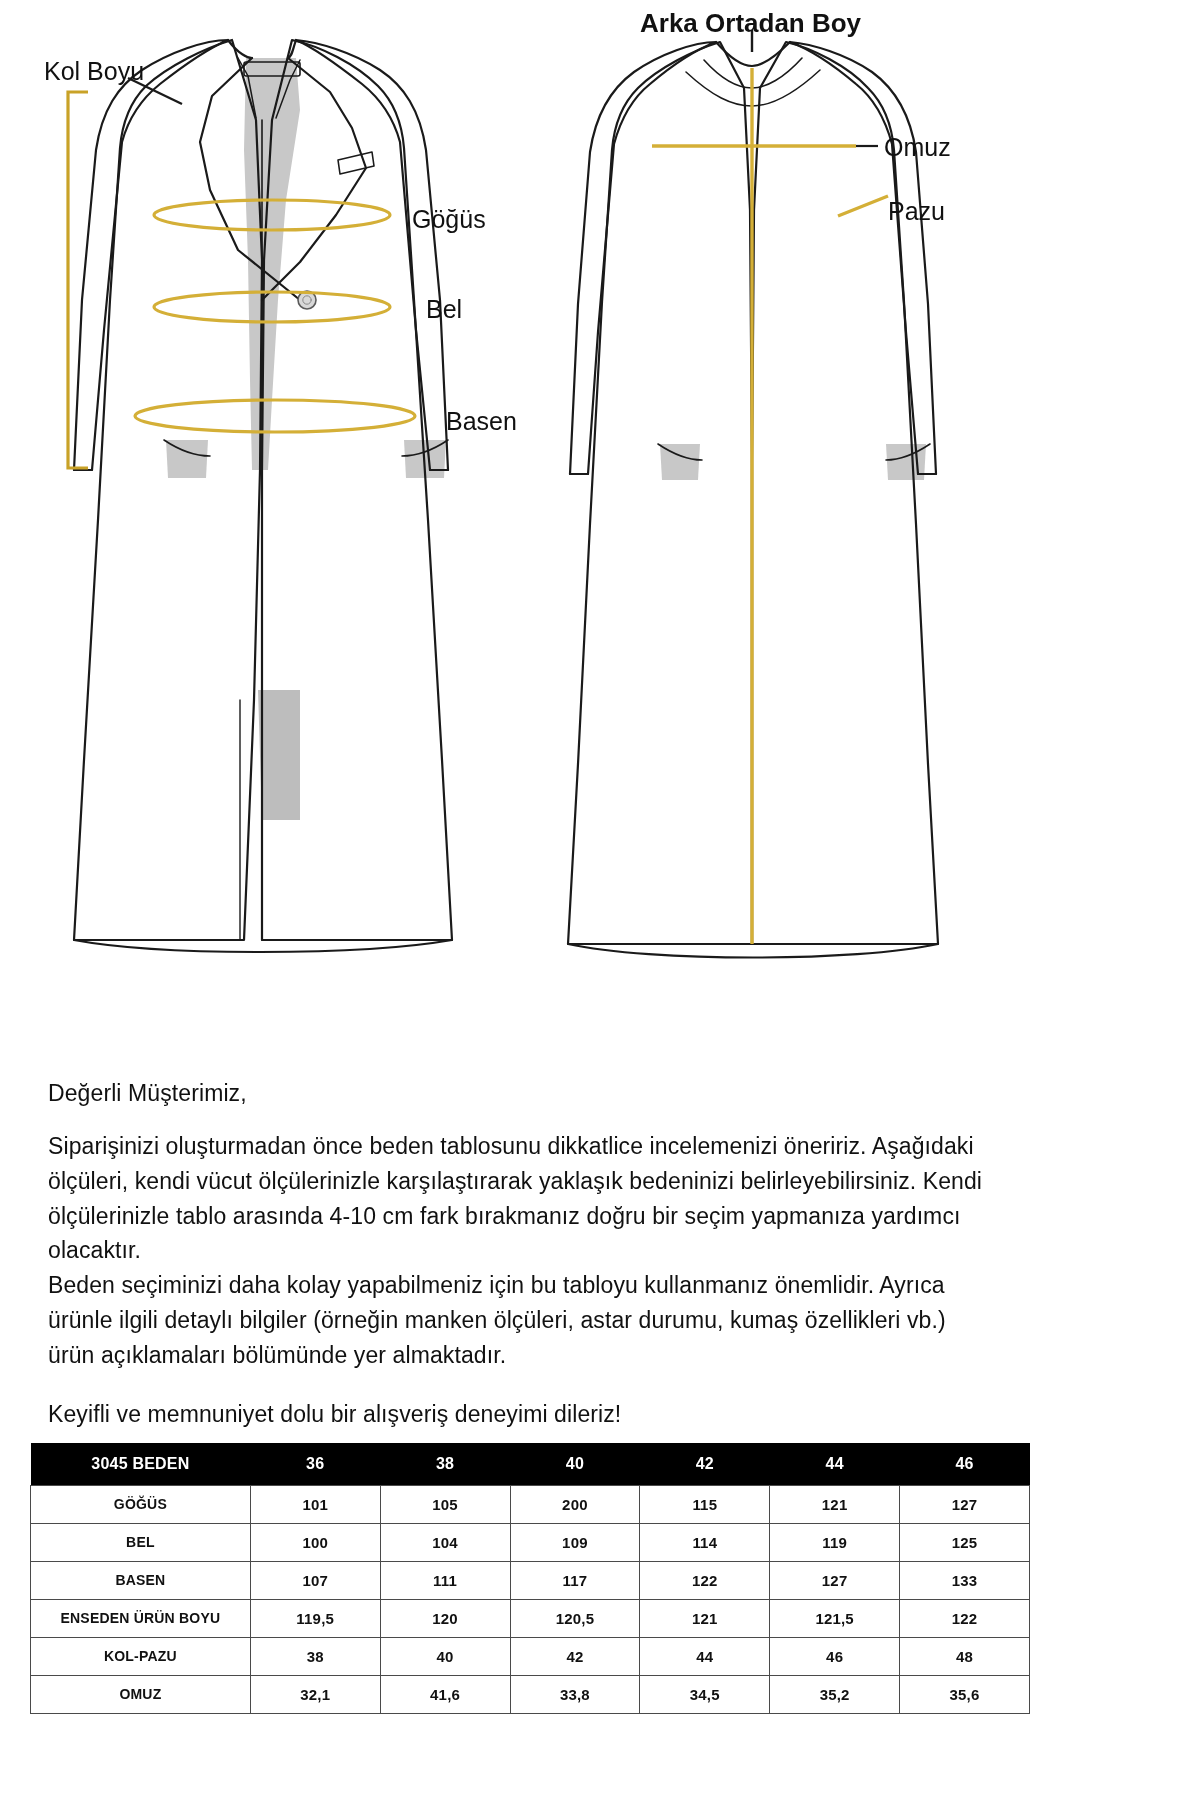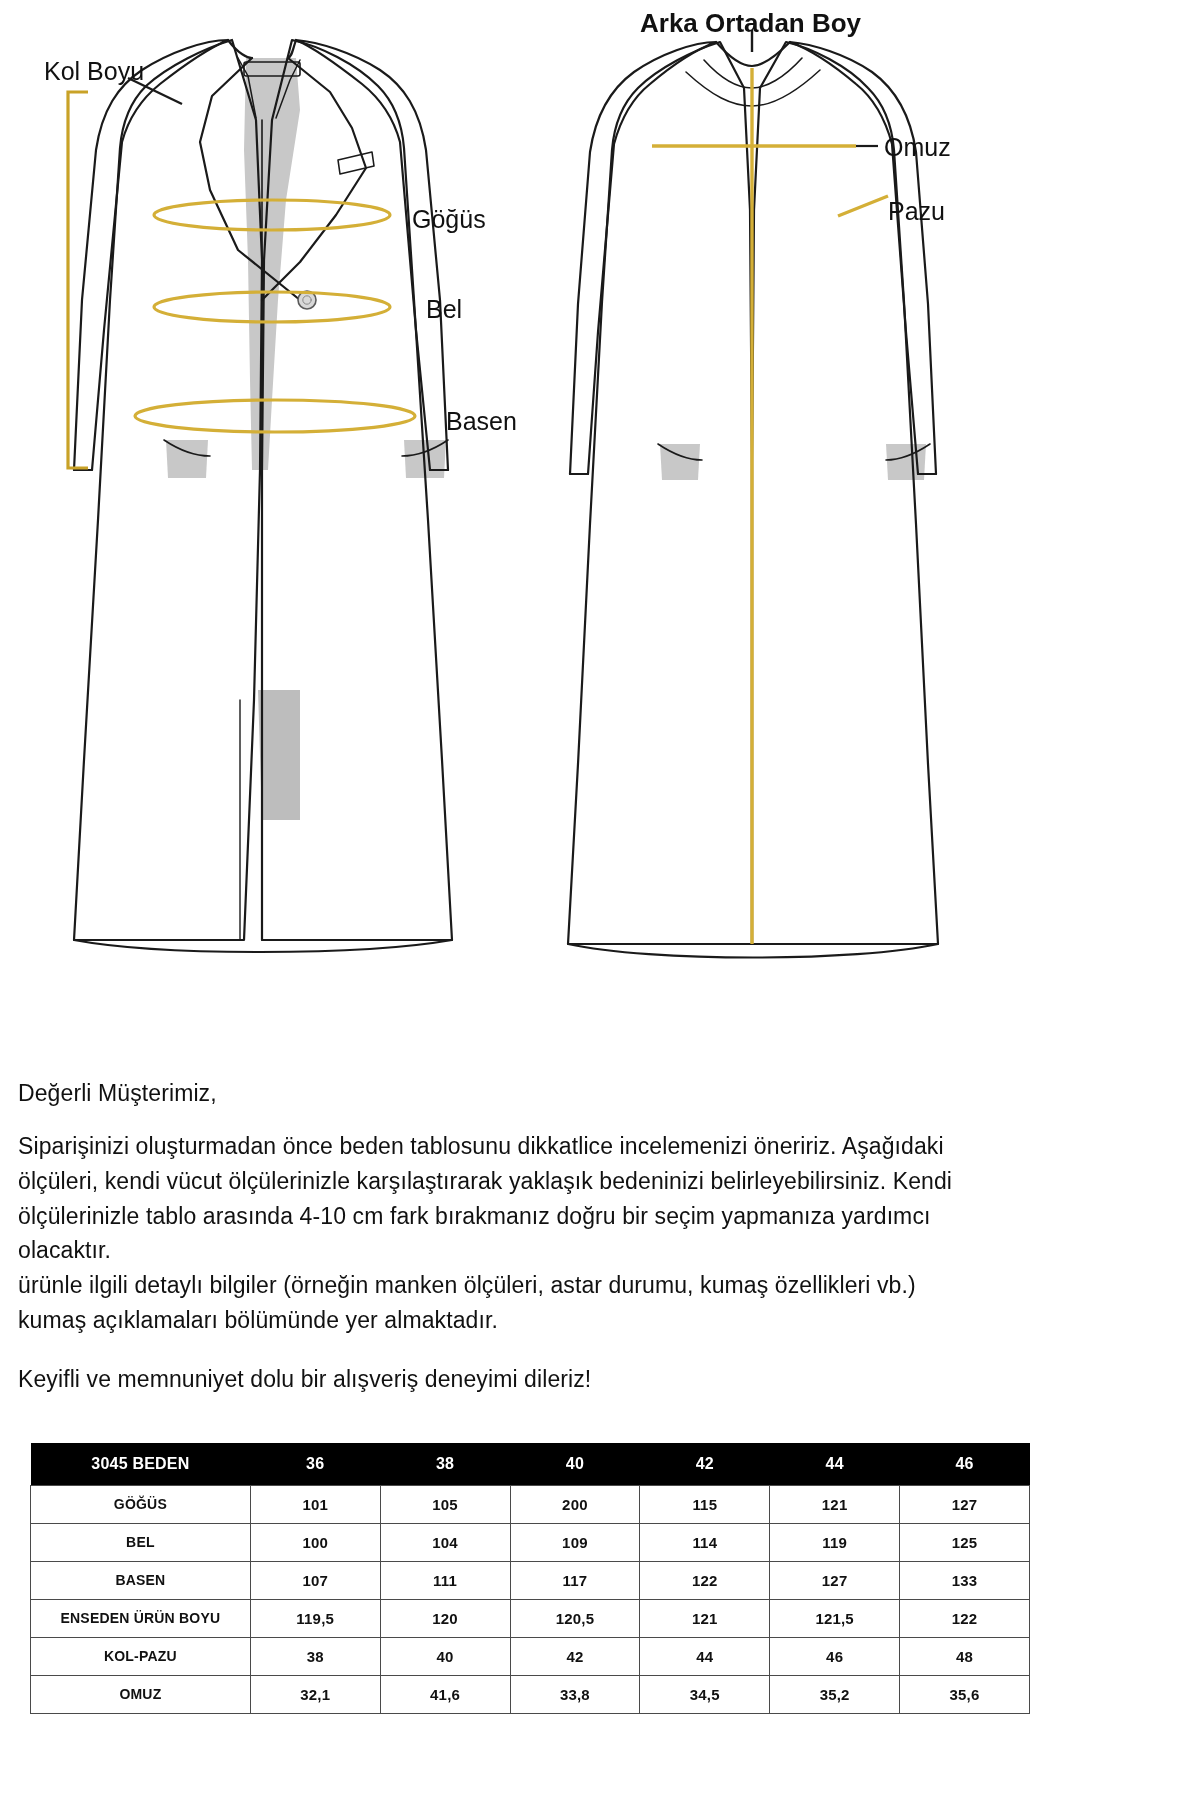--- a/index.html
+++ b/index.html
@@ -33,21 +33,21 @@
     font-weight: 500;
   }
   .diagram-label-top {
     font-size: 26px;
     font-weight: 700;
   }
 
   
   #text-block {
     position: absolute;
-    left: 18px;
+    left: 48px;
     top: 1078px;
     width: 1000px;
   }
   .salutation {
     font-size: 23px;
     line-height: 1.35;
     margin: 0 0 22px 0;
     letter-spacing: .1px;
   }
   .para {
@@ -274,22 +274,23 @@
 </div>
 
 <div id="text-block">
   <p class="salutation">Değerli Müşterimiz,</p>
 
   <p class="para">Siparişinizi oluşturmadan önce beden tablosunu dikkatlice incelemenizi öneririz. Aşağıdaki</p>
   <p class="para">ölçüleri, kendi vücut ölçülerinizle karşılaştırarak yaklaşık bedeninizi belirleyebilirsiniz. Kendi</p>
   <p class="para">ölçülerinizle tablo arasında 4-10 cm fark bırakmanız doğru bir seçim yapmanıza yardımcı</p>
   <p class="para">olacaktır.</p>
 
+  <p class="para">Beden seçiminizi daha kolay yapabilmeniz için bu tabloyu kullanmanız önemlidir. Ayrıca</p>
   <p class="para">ürünle ilgili detaylı bilgiler (örneğin manken ölçüleri, astar durumu, kumaş özellikleri vb.)</p>
-  <p class="para">kumaş açıklamaları bölümünde yer almaktadır.</p>
+  <p class="para">ürün açıklamaları bölümünde yer almaktadır.</p>
 
   <p class="closing">Keyifli ve memnuniyet dolu bir alışveriş deneyimi dileriz!</p>
 </div>
 
 <div id="size-table-wrap">
   <table id="size-table">
     <colgroup>
       <col class="label-col">
       <col class="size-col">
         <col class="size-col">

